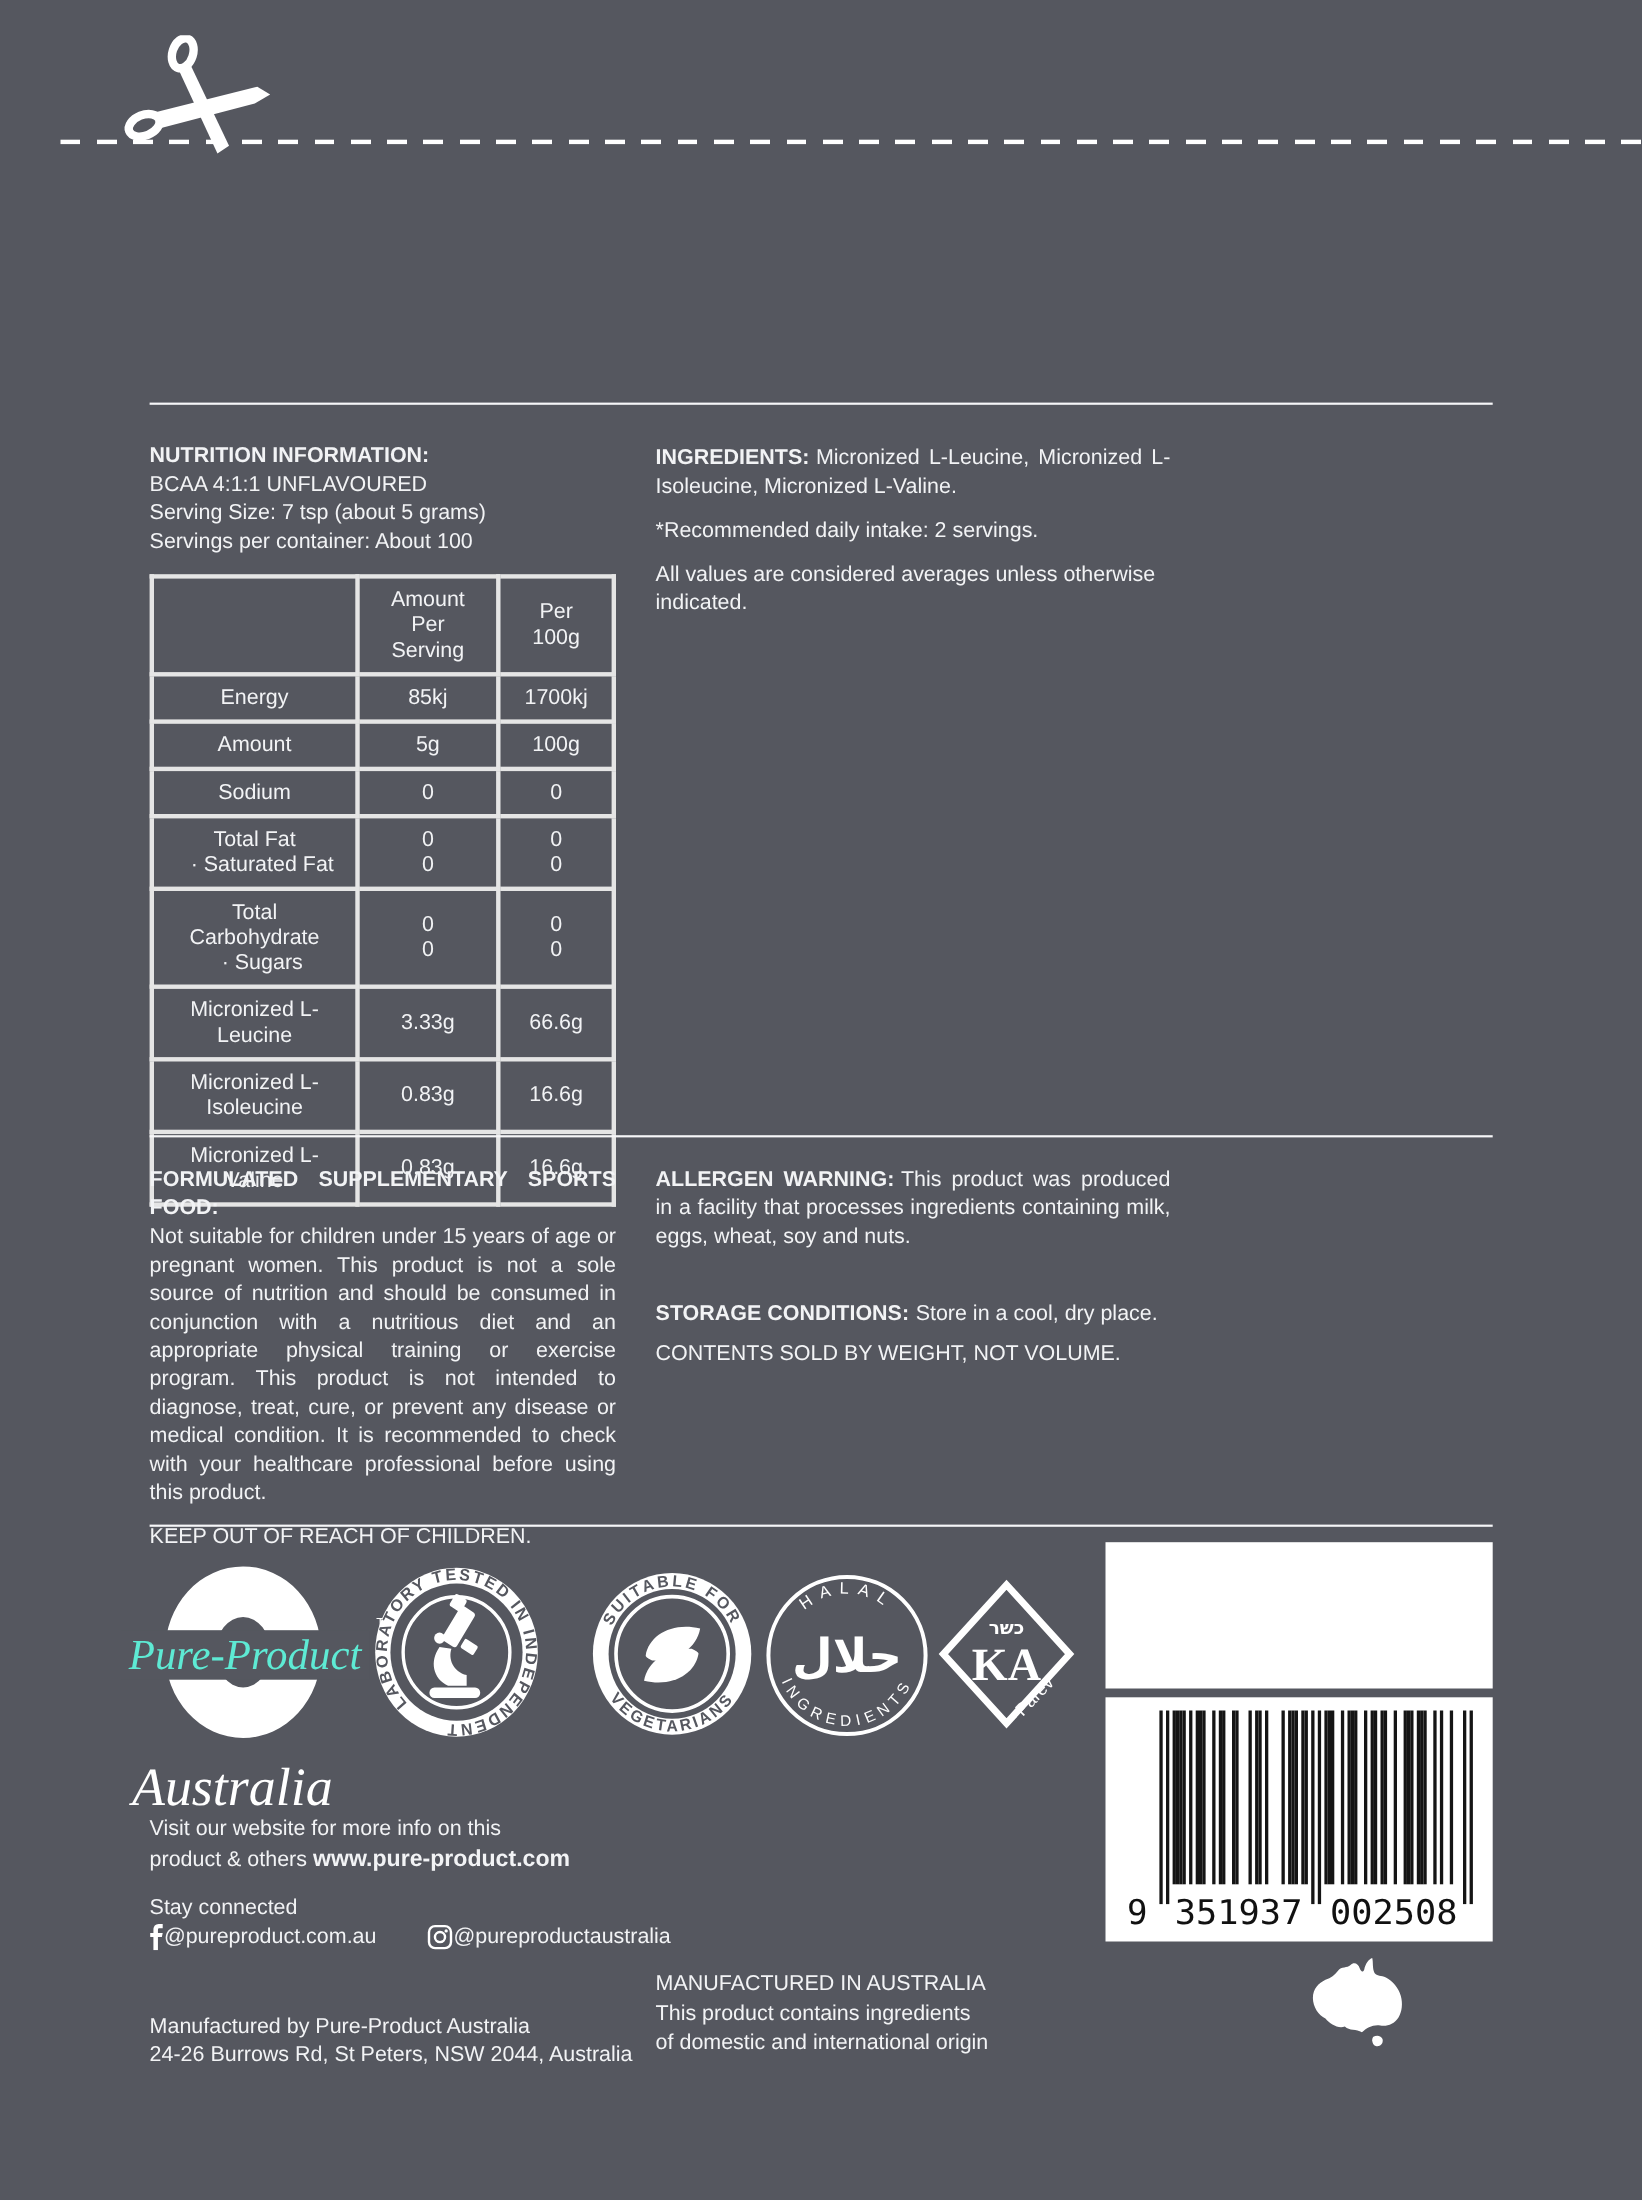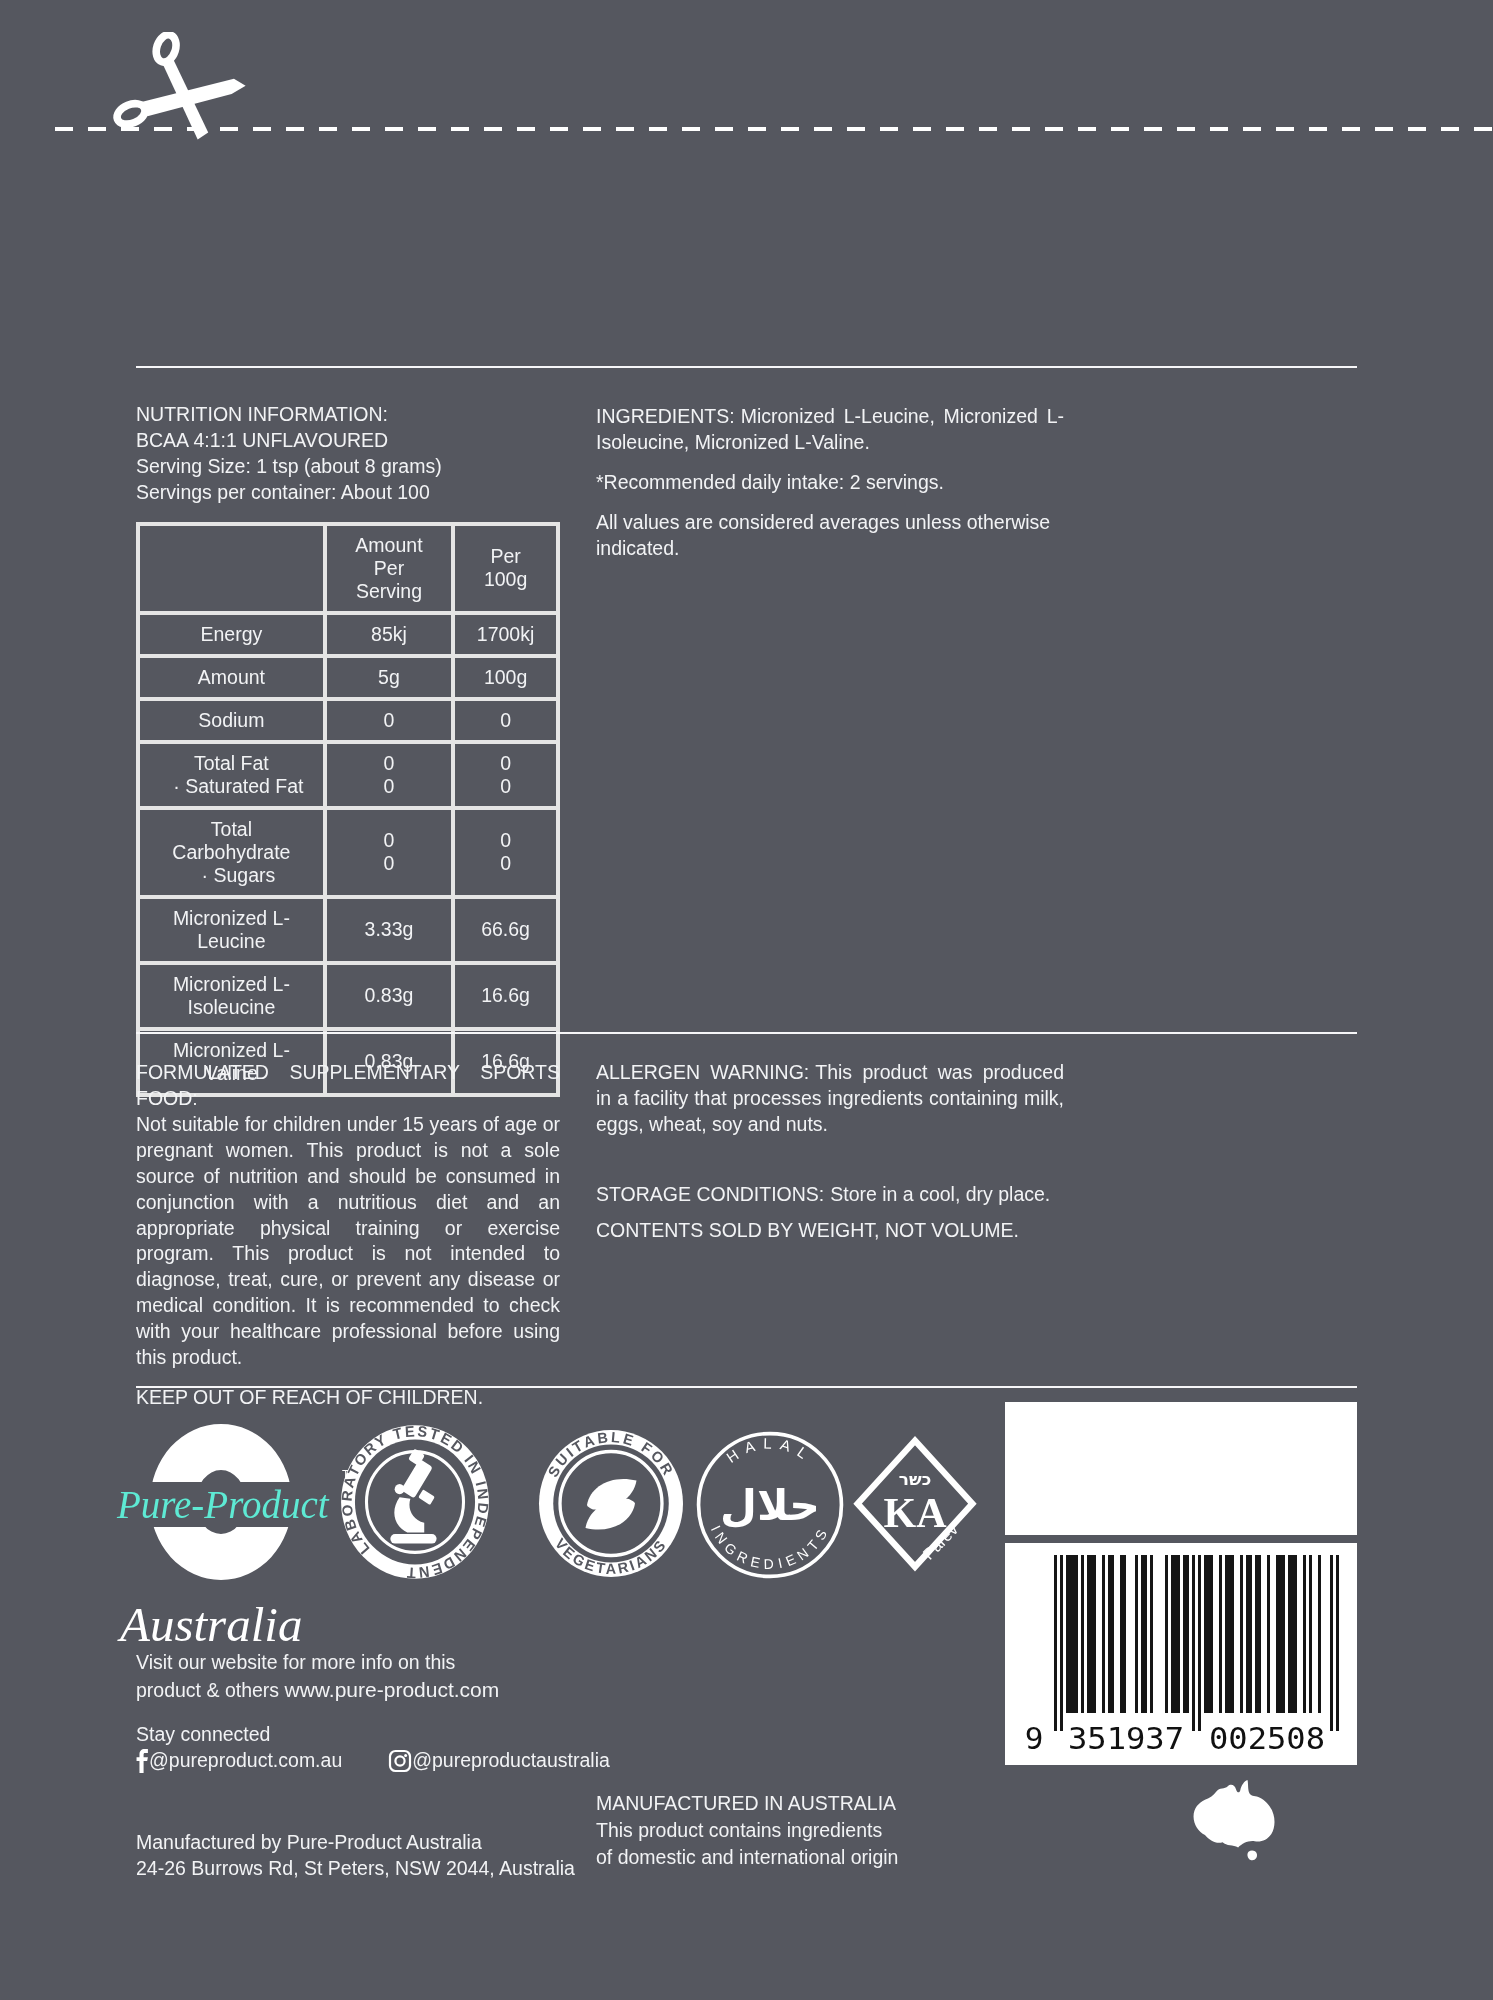--- a/index.html
+++ b/index.html
@@ -1,20 +1,20 @@
 <!DOCTYPE html>
 <html><head>
 <meta charset="utf-8">
 <style>
   html,body{margin:0;padding:0;background:#55575f;}
   .label{position:relative;width:1493px;height:2000px;background:#55575f;overflow:hidden;
          color:#f2f3f5;font-family:"Liberation Sans","DejaVu Sans",sans-serif;
          font-size:19.5px;line-height:1.33;}
   .abs{position:absolute;}
-  .b{font-weight:normal;}
+  .b{font-weight:bold;}
   .rule{position:absolute;left:136px;width:1221px;height:2px;background:#f6f6f8;}
   .dashes{position:absolute;left:55px;top:127px;width:1438px;height:4px;
           background:repeating-linear-gradient(90deg,#fff 0,#fff 18px,transparent 18px,transparent 33px);}
   .col-left{position:absolute;left:136px;width:424px;}
   .col-right{position:absolute;left:596px;width:468px;}
   p{margin:0;}
   .gap26{margin-top:14px;}
   .gap30{margin-top:30px;}
   .justify{text-align:justify;}
   .lblspace{margin-right:6px;}
@@ -58,21 +58,21 @@
       <path d="M26,60 L106,40 L116,46 L104,53 L32,72 Z"></path>
     </g>
   </svg>
   <div class="dashes"></div>
 
   <div class="rule" style="top:366px;"></div>
 
   <div class="col-left" style="top:402px;">
     <p class="b">NUTRITION INFORMATION:</p>
     <p>BCAA 4:1:1 UNFLAVOURED</p>
-    <p>Serving Size: 1 tsp (about 8 grams)</p>
+    <p>Serving Size: 7 tsp (about 5 grams)</p>
     <p>Servings per container: About 100</p>
 
     <table class="nutri">
       <thead>
         <tr>
           <th class="c1"></th>
           <th class="c2">Amount Per Serving</th>
           <th class="c3">Per 100g</th>
         </tr>
       </thead>

